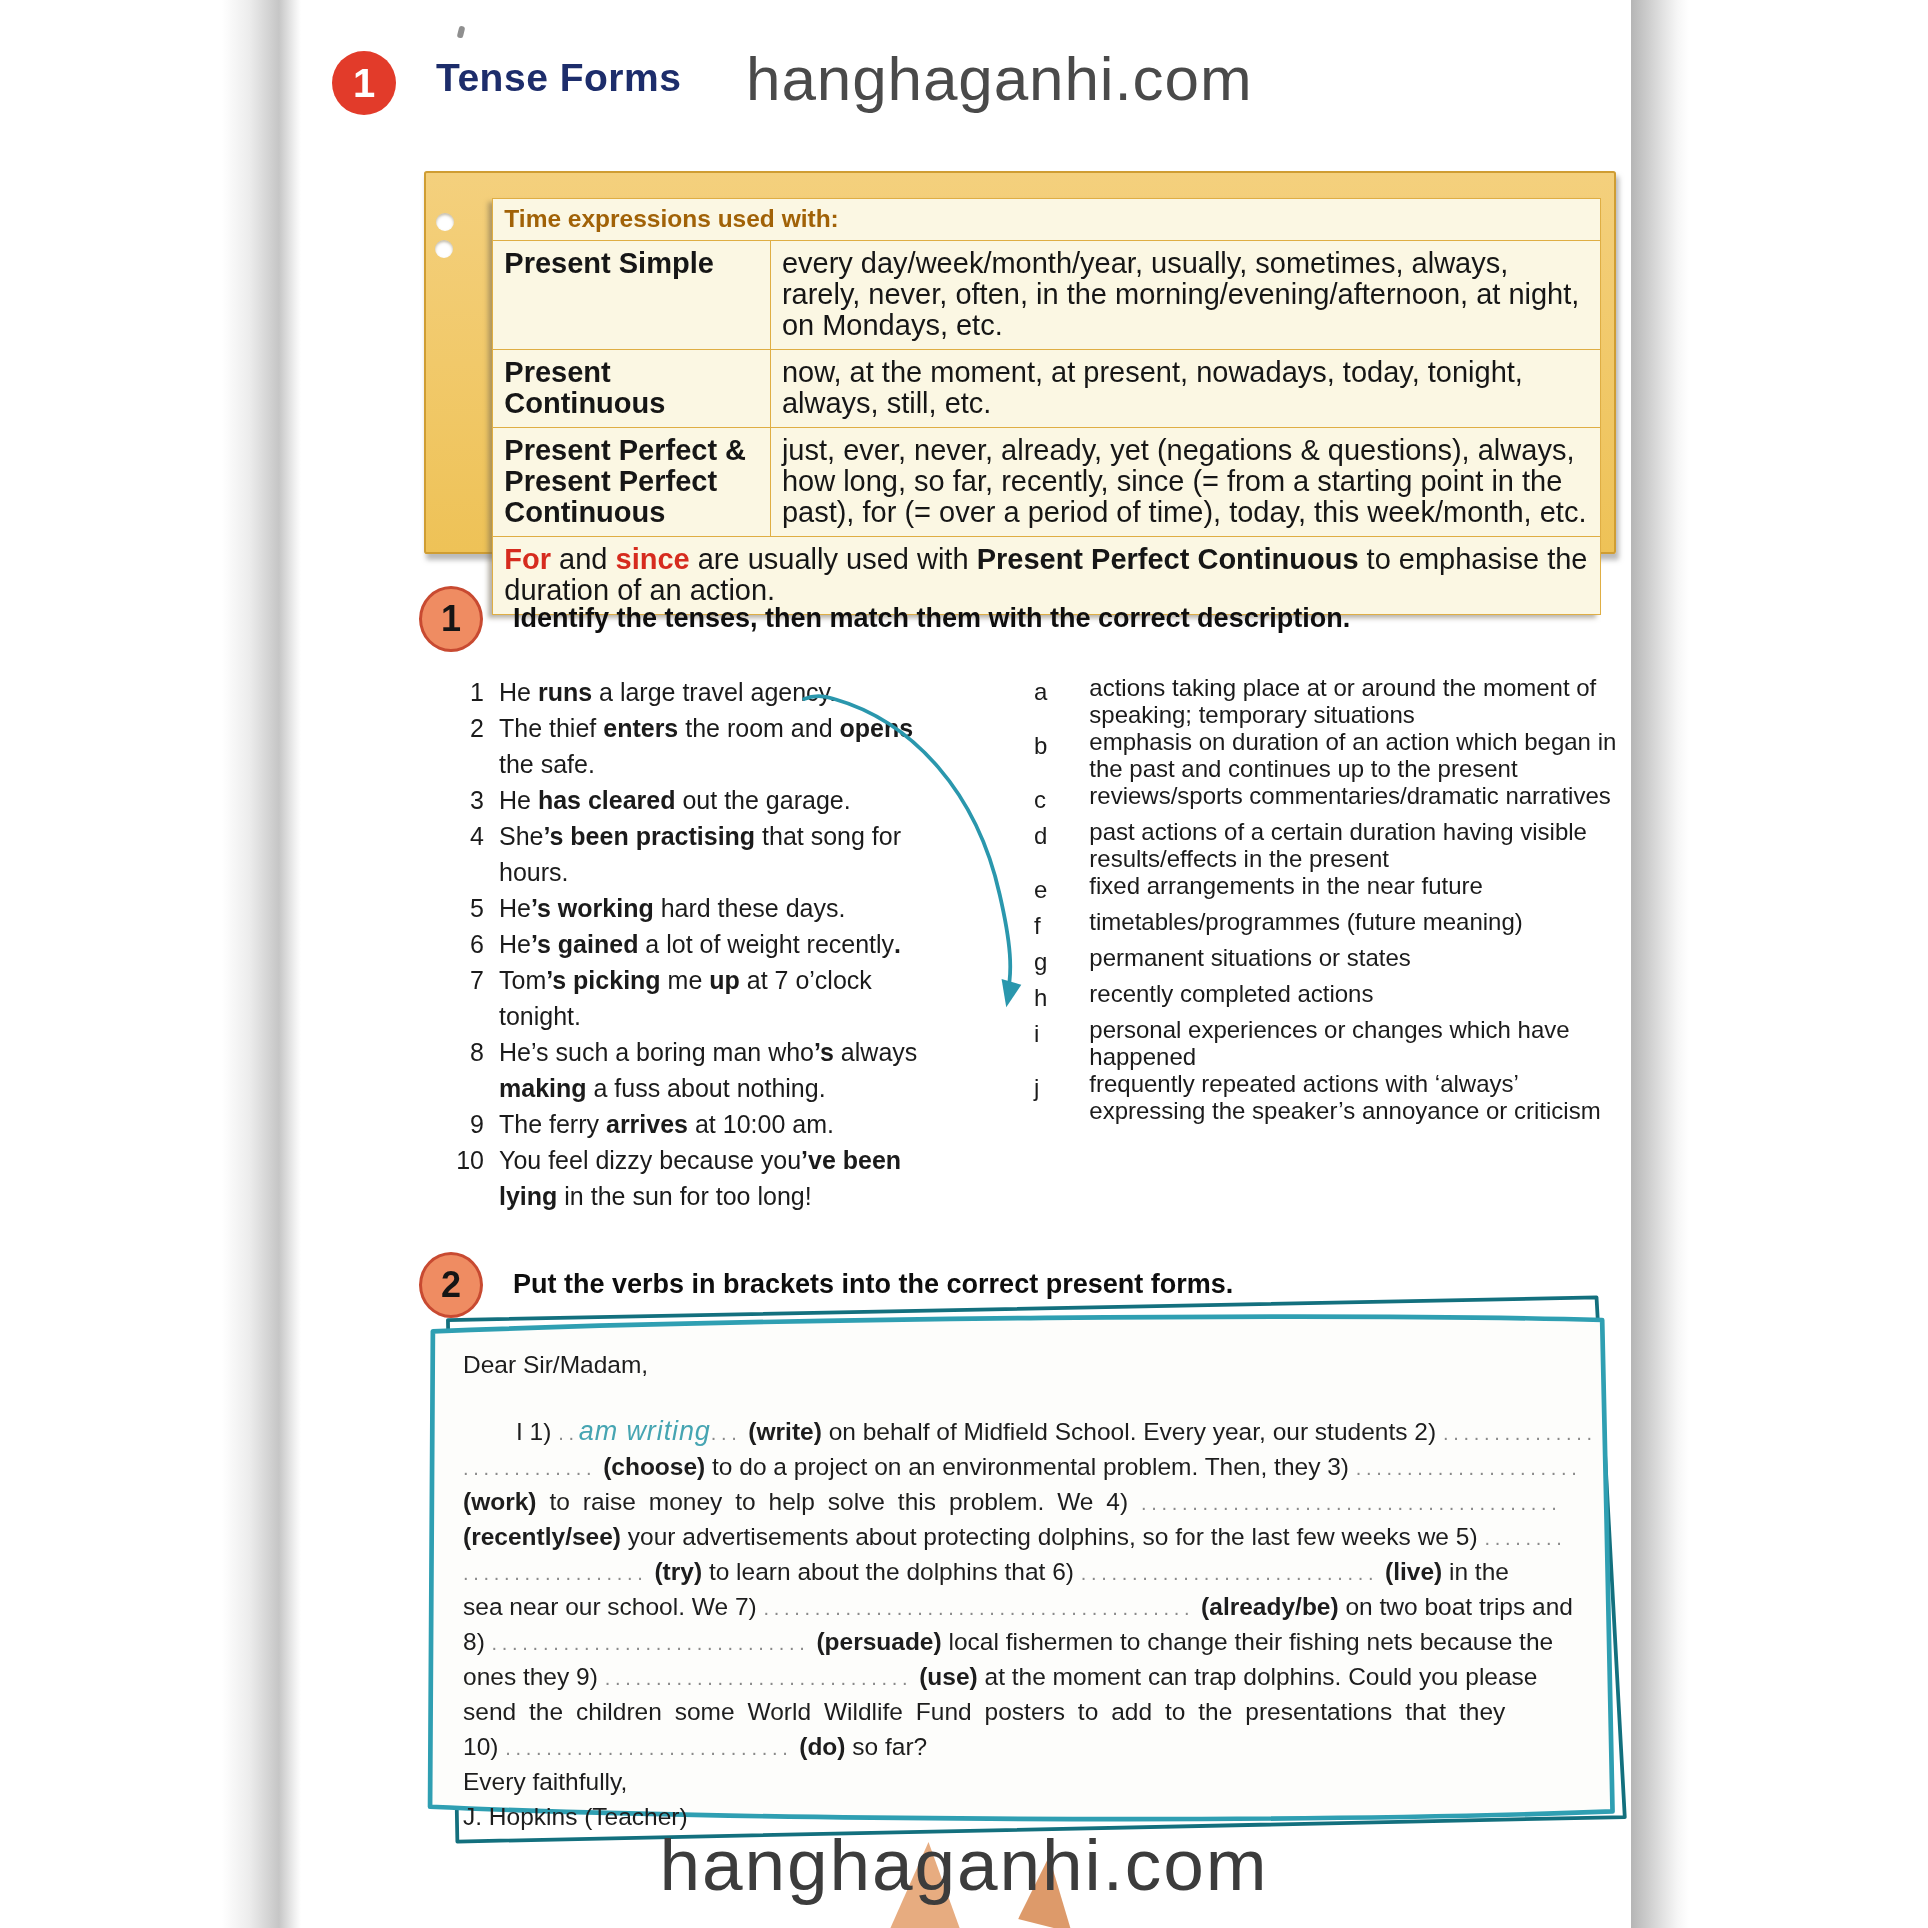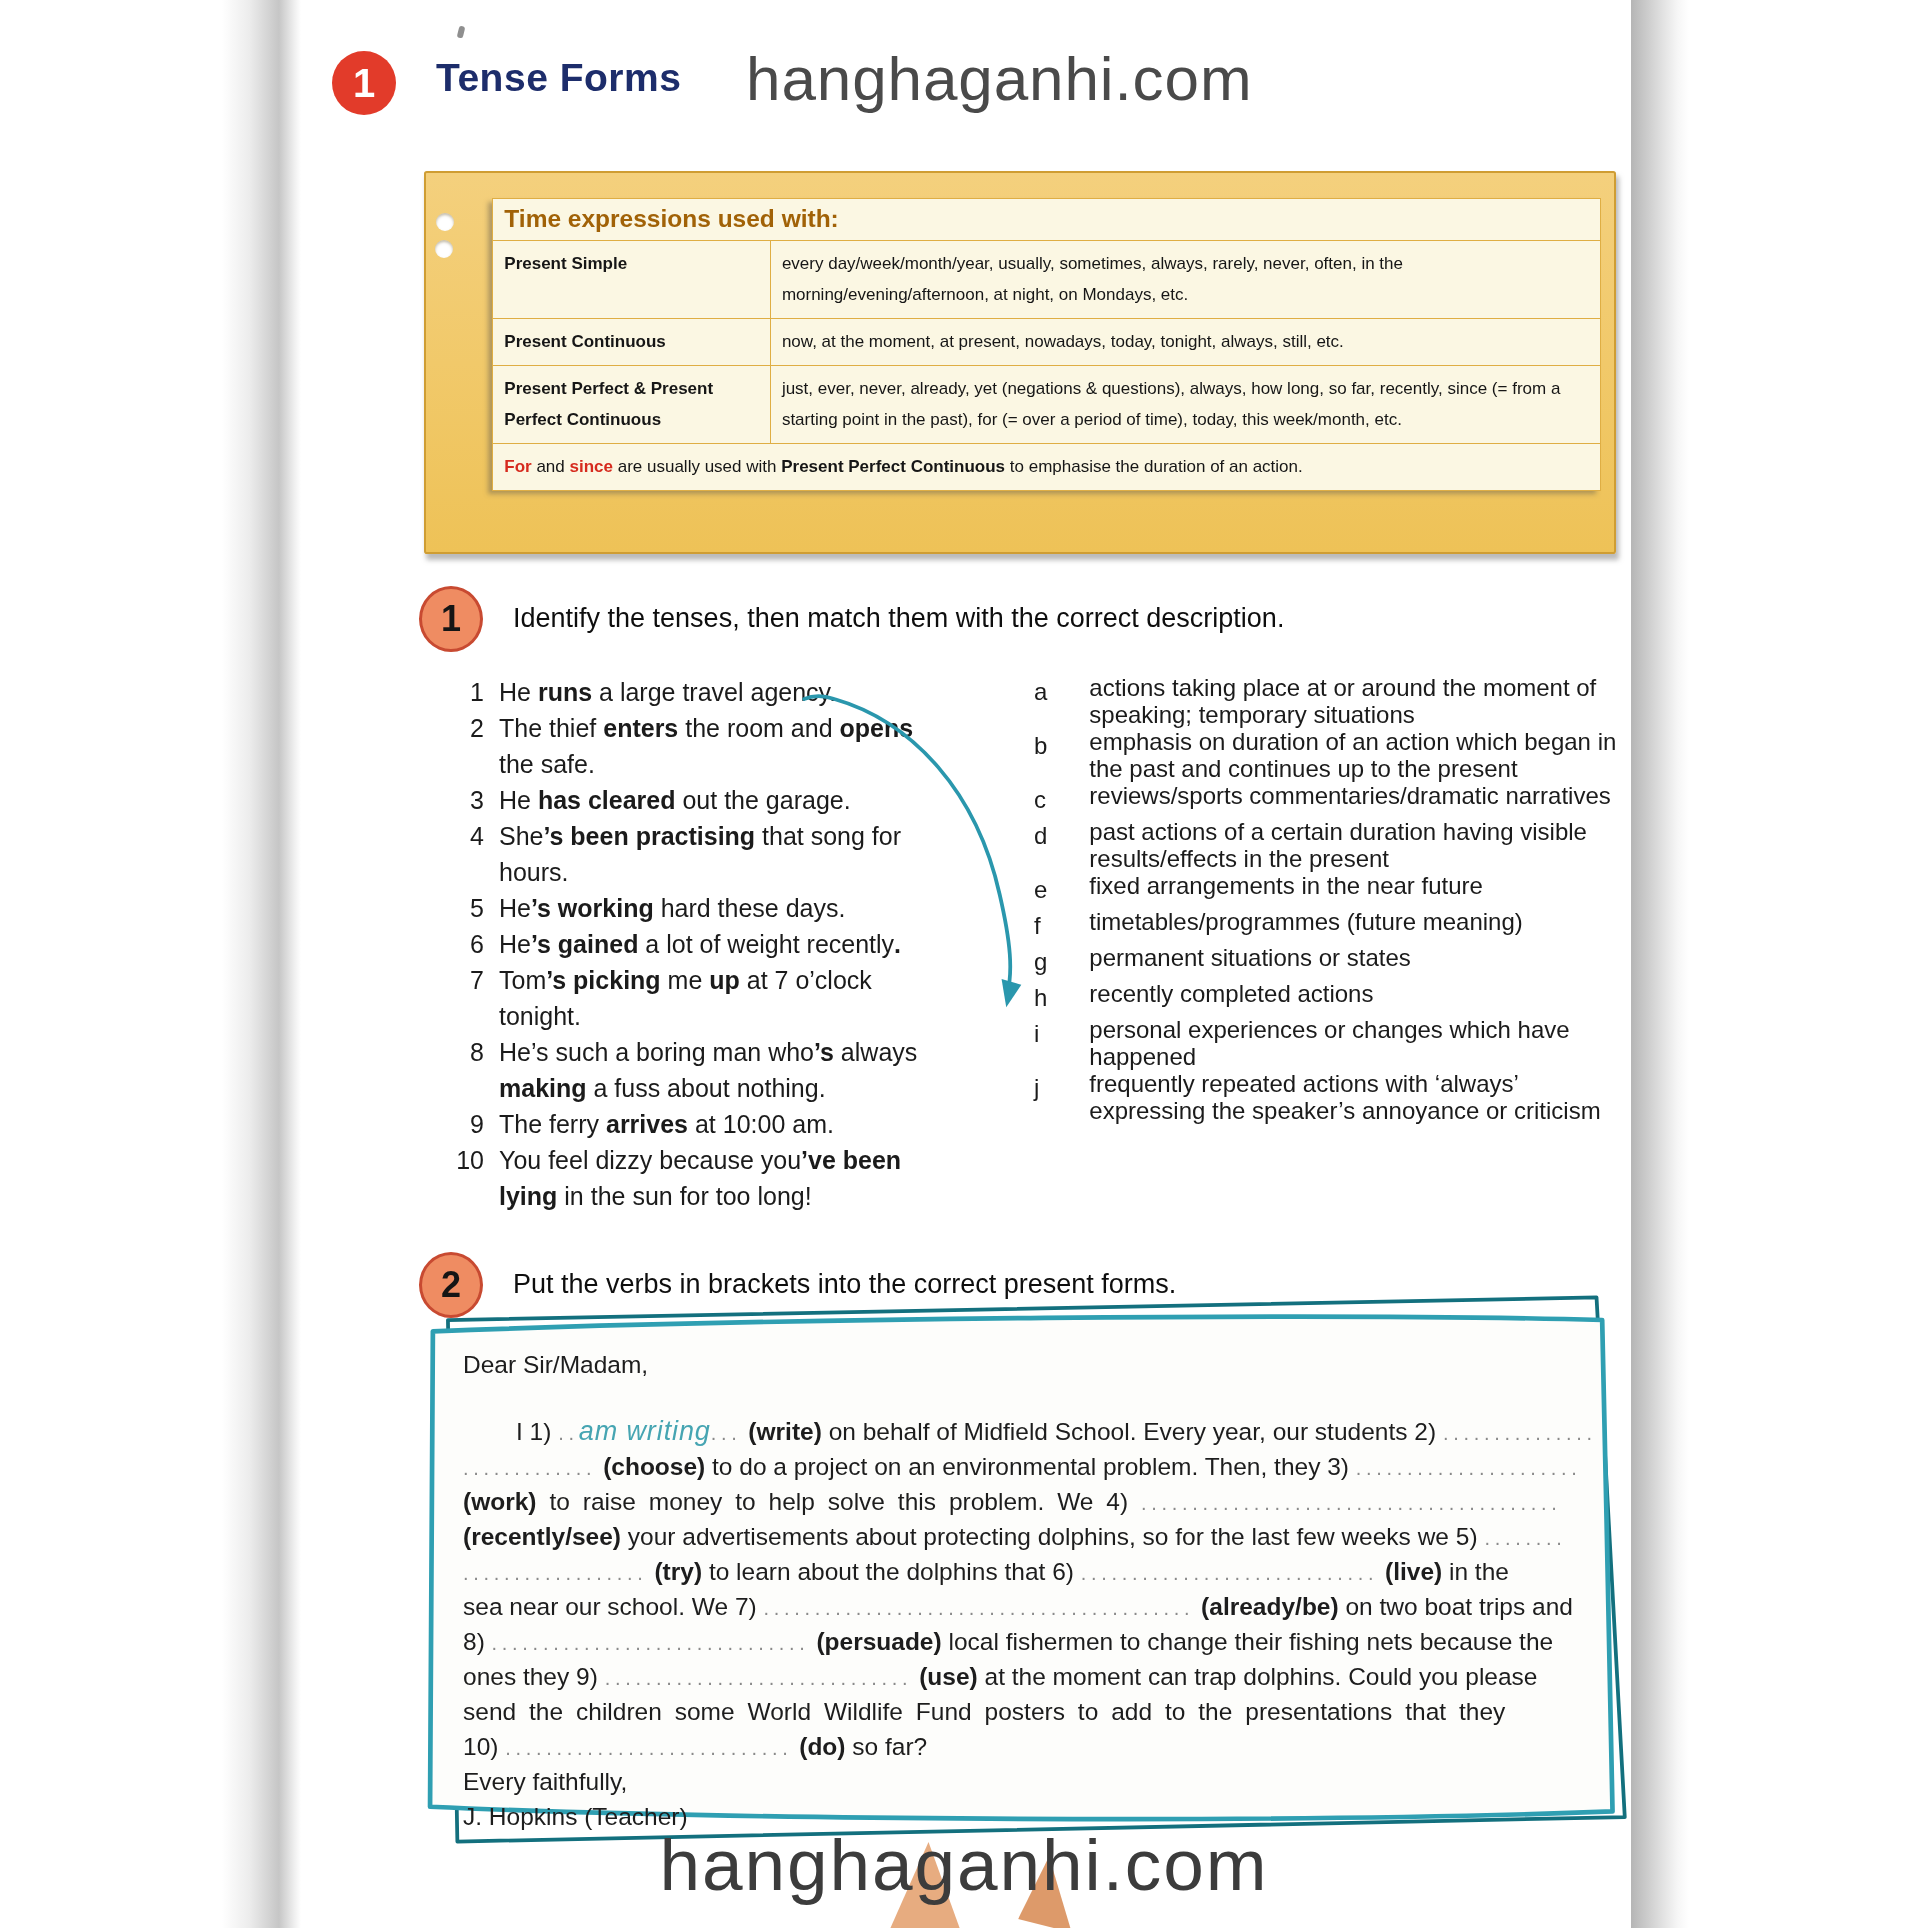--- a/index.html
+++ b/index.html
@@ -29,30 +29,30 @@
              background:linear-gradient(180deg,#f4d07d 0%,#eec257 100%);
              border:2.8px solid #cf9d33;border-radius:2.8px;
              box-shadow:2.8px 5.6px 5.6px rgba(130,130,130,.55);}
   .hole{position:absolute;width:18px;height:18px;border-radius:50%;background:#ffffff;
         box-shadow:inset 0 1.9px 2.8px rgba(90,70,20,.35);}
   .hole.h1{left:10.4px;top:40px;} .hole.h2{left:9.4px;top:67px;}
   table.time-table{position:absolute;left:66px;top:24.5px;width:1109px;border-collapse:collapse;
                    background:#fbf7e3;box-shadow:-3.8px 3.8px 4.7px rgba(110,100,80,.5);}
   table.time-table th,table.time-table td{border:1.9px solid #dfae44;text-align:left;vertical-align:top;}
   table.time-table th{font-size:24.5px;padding:6.6px 11.3px;color:#a16207;}
-  table.time-table td{font-size:17px;line-height:31px;padding:7.5px 11.3px;color:#161616;margin-left:8px;}
+  table.time-table td{font-size:29px;line-height:31px;padding:7.5px 11.3px;color:#161616;margin-left:8px;}
   td.tense{font-weight:bold;width:254px;}
   td.note-cell{font-size:23.5px;}
   .s-red{color:#d62b1e;font-weight:bold;}
   
   .ex-badge{position:absolute;width:58px;height:60px;border-radius:50%;background:#ef8c62;
             border:3.8px solid #c84a31;display:flex;align-items:center;justify-content:center;
             font-size:36px;font-weight:bold;color:#151515;}
   .ex1-badge{left:419px;top:586px;} .ex2-badge{left:419px;top:1252px;}
-  .ex-instr{position:absolute;margin:0;font-size:27px;font-weight:normal;color:#0e0e0e;}
+  .ex-instr{position:absolute;margin:0;font-size:27px;font-weight:bold;color:#0e0e0e;}
   .ex1-instr{left:513px;top:603px;} .ex2-instr{left:513px;top:1269px;}
   
   .sentences{position:absolute;left:450px;top:674px;width:527px;}
   .s-row{display:flex;}
   .s-num{flex:none;width:34px;padding-right:15px;text-align:right;font-size:25px;line-height:36px;}
   .s-text{width:443px;font-size:25px;line-height:36px;}
   .descriptions{position:absolute;left:1034px;top:674px;width:606px;}
   .d-row{display:flex;}
   .d-letter{flex:none;width:28px;margin-right:11.3px;font-size:24px;line-height:36px;}
   .d-text{width:563px;font-size:24px;line-height:27px;margin-left:16px;}

